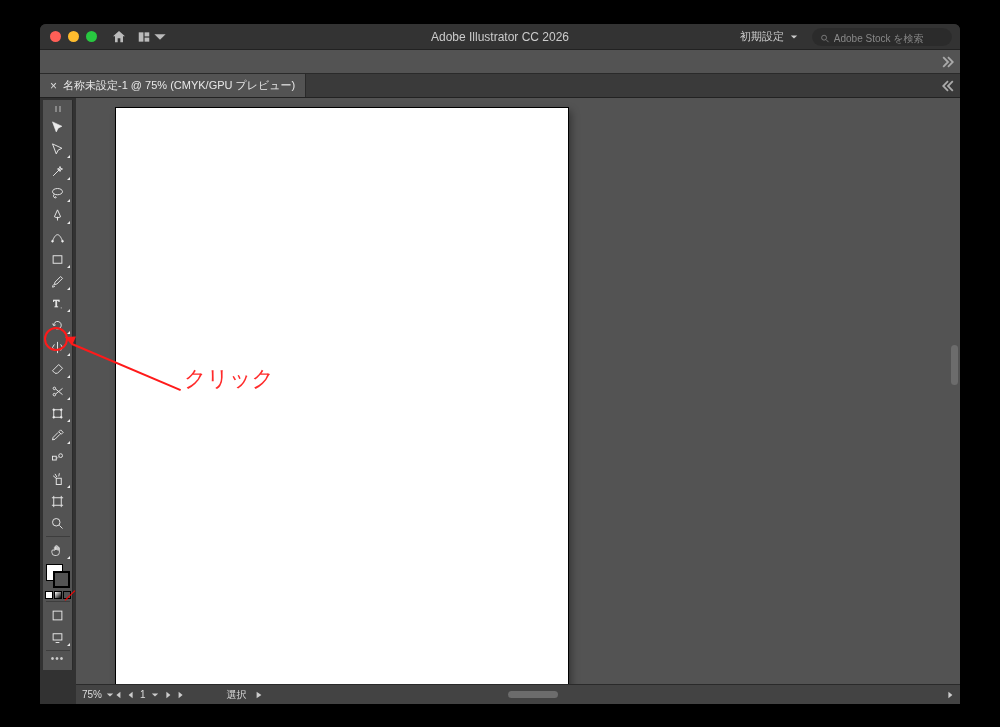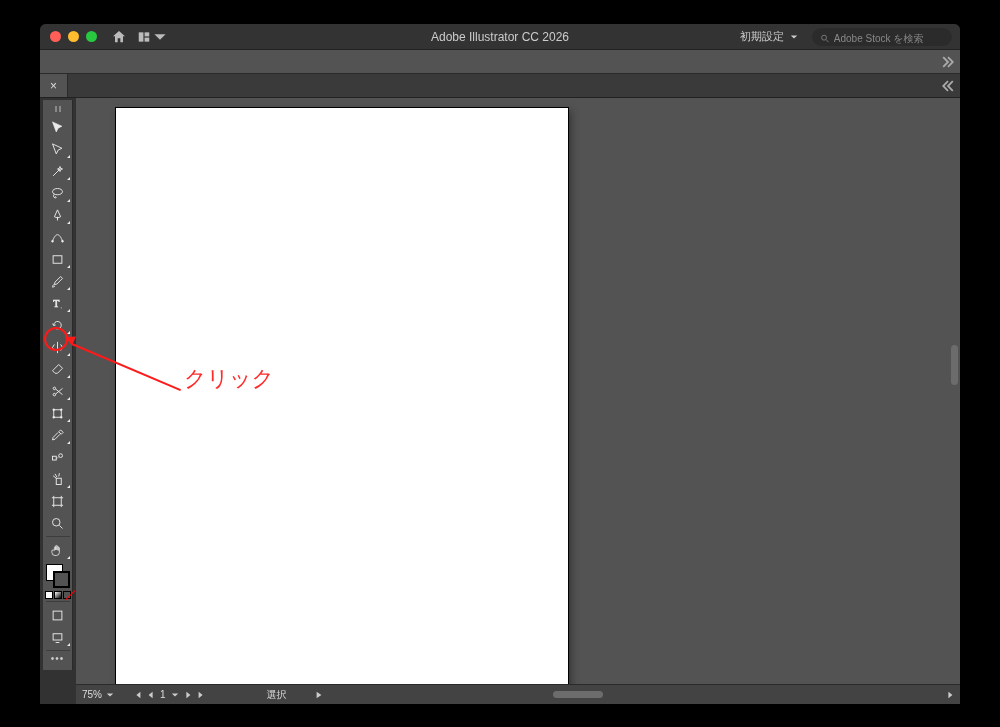--- a/index.html
+++ b/index.html
@@ -172,21 +172,21 @@
     position:absolute; top:42%; width:7px; height:40px;
     background:#6c6c6c; border-radius:4px;
   }
 
   
   .statusbar {
     height:20px; background:#434343;
     display:flex; align-items:center;
     font-size:10px; color:#ddd;
     border-top:1px solid #2a2a2a;
-    padding: 0 6px; gap:20px;
+    padding: 0 6px; gap:0;
   }
   .statusbar .zoom { display:flex; align-items:center; gap:4px;}
   .statusbar svg { width:8px; height:8px; fill:#ccc;}
   .statusbar .nav-group { display:flex; align-items:center; gap:5px;}
   .statusbar .sel { margin-left:42px;}
   .statusbar .arrow-right { margin-left:8px;}
   .h-scrollbar {
     flex:1; position:relative; height:8px; margin-left:10px;
   }
   .h-scrollbar .thumb {
@@ -291,20 +291,21 @@
   <div class="menubar">
     <div class="menubar-spacer"></div>
     <svg class="menu-expand" viewBox="0 0 10 10">
         <path d="M1 1l4 4-4 4M5 1l4 4-4 4" fill="none" stroke="#aaa" stroke-width="1.5"></path>
       </svg>
   </div>
 
   <div class="tabbar">
     <div class="doc-tab">
       <span class="close">×</span>
+      <span>名称未設定-1 @ 75% (CMYK/GPU プレビュー)</span>
     </div>
     <div class="spacer"></div>
     <div class="right-icons">
       <svg viewBox="0 0 10 10">
           <path d="M9 1l-4 4 4 4M5 1l-4 4 4 4" fill="none" stroke="#aaa" stroke-width="1.5"></path>
         </svg>
     </div>
   </div>
 
   <div class="body-row">

